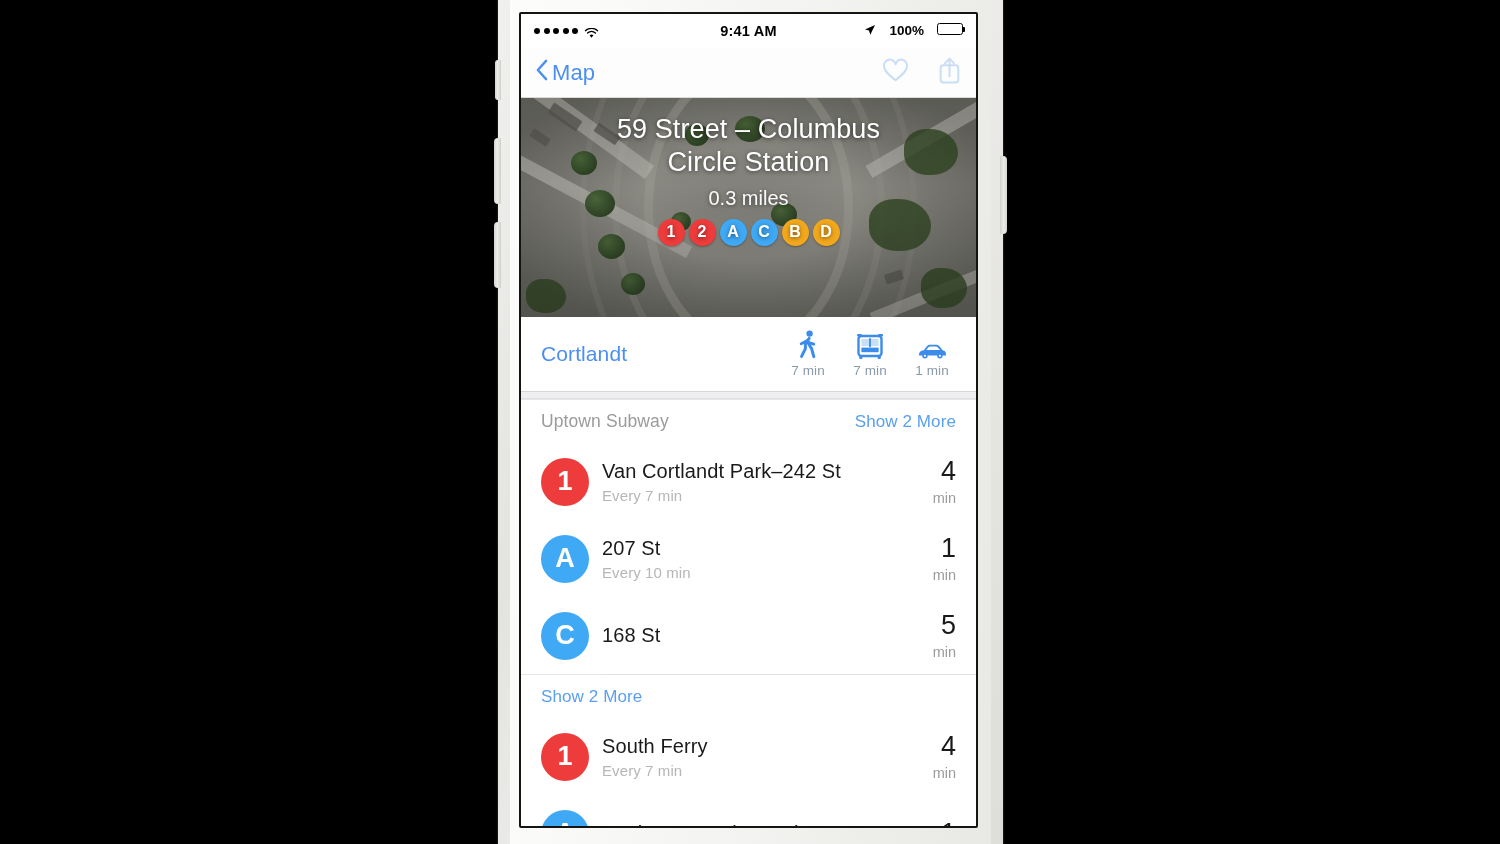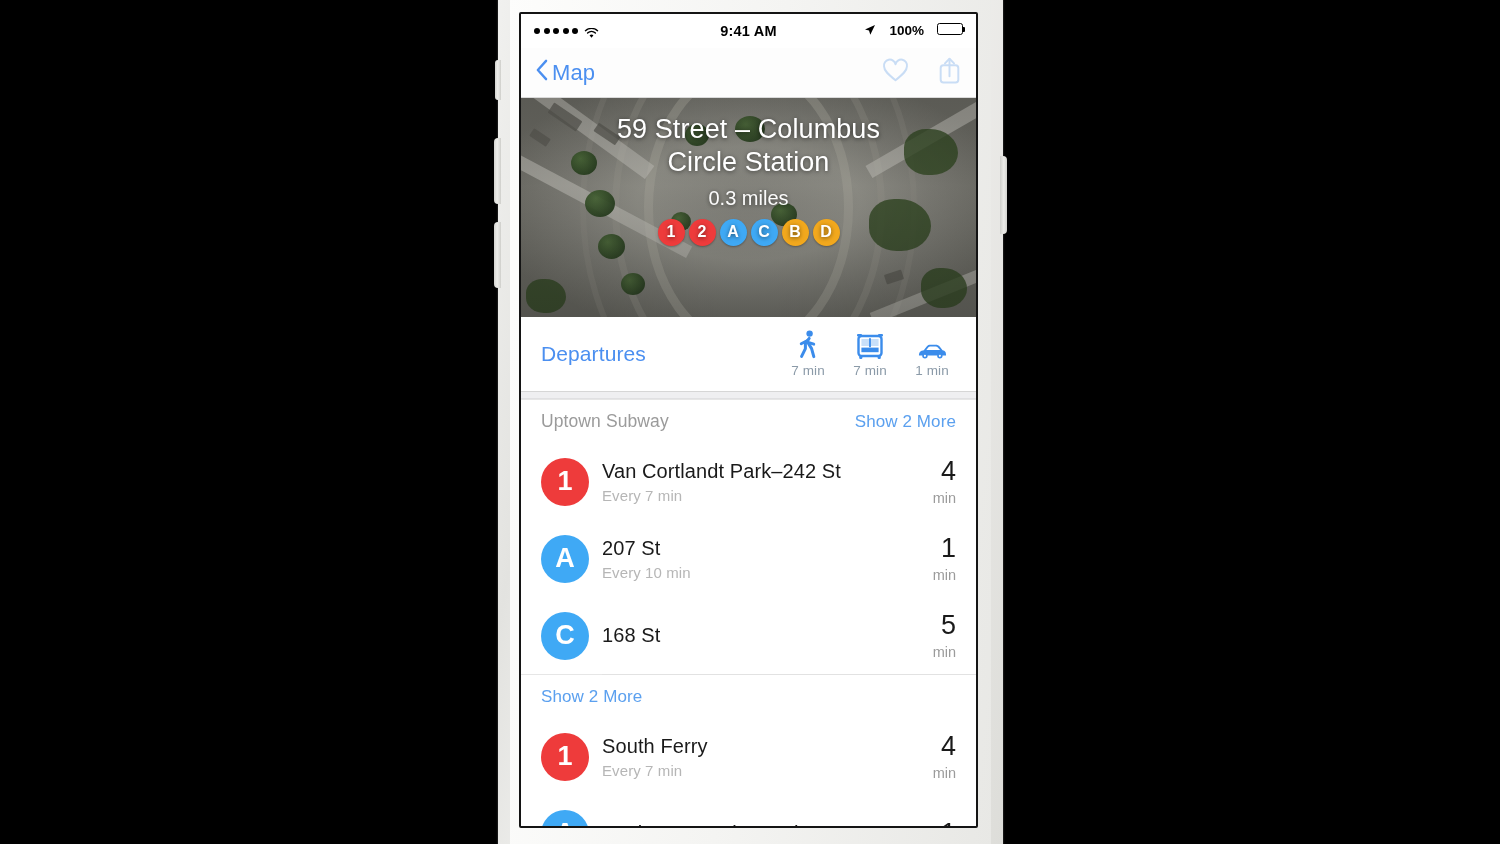--- a/index.html
+++ b/index.html
@@ -341,21 +341,21 @@
               <div class="line-badge" style="background: rgb(238, 59, 59);">2</div>
               <div class="line-badge" style="background: rgb(63, 169, 245);">A</div>
               <div class="line-badge" style="background: rgb(63, 169, 245);">C</div>
               <div class="line-badge" style="background: rgb(242, 168, 29);">B</div>
               <div class="line-badge" style="background: rgb(242, 168, 29);">D</div>
             </div>
         </div>
       </div>
 
       <div class="directions">
-        <div class="dir-label">Departures</div>
+        <div class="dir-label">Cortlandt</div>
         <div class="dir-modes">
 
           <div class="mode">
             <div class="mode-ico">
               <svg viewBox="0 0 24 30" width="24" height="30">
                 <circle cx="13.6" cy="3.6" r="3.2" fill="#3b8ceb"></circle>
                 <path d="M13.2 8.4 L9.4 13.2 L9.4 18.6 L5.6 26.4" stroke="#3b8ceb" stroke-width="3" fill="none" stroke-linecap="round" stroke-linejoin="round"></path>
                 <path d="M12.4 13.4 L15.6 18.6 L17.8 26.6" stroke="#3b8ceb" stroke-width="3" fill="none" stroke-linecap="round" stroke-linejoin="round"></path>
                 <path d="M9.8 11.6 L17.8 14.2" stroke="#3b8ceb" stroke-width="2.8" fill="none" stroke-linecap="round"></path>
                 <path d="M12 10.2 L5.2 13.8" stroke="#3b8ceb" stroke-width="2.8" fill="none" stroke-linecap="round"></path>

